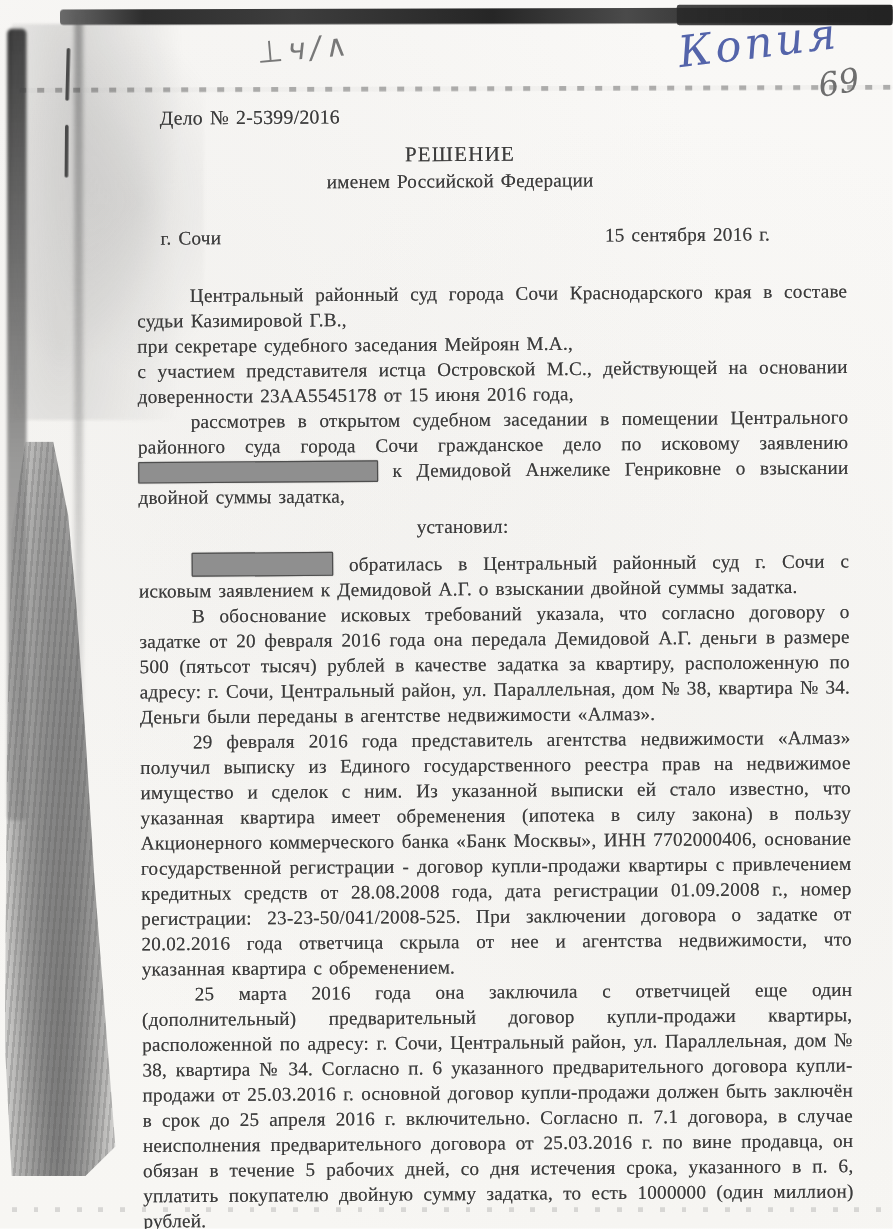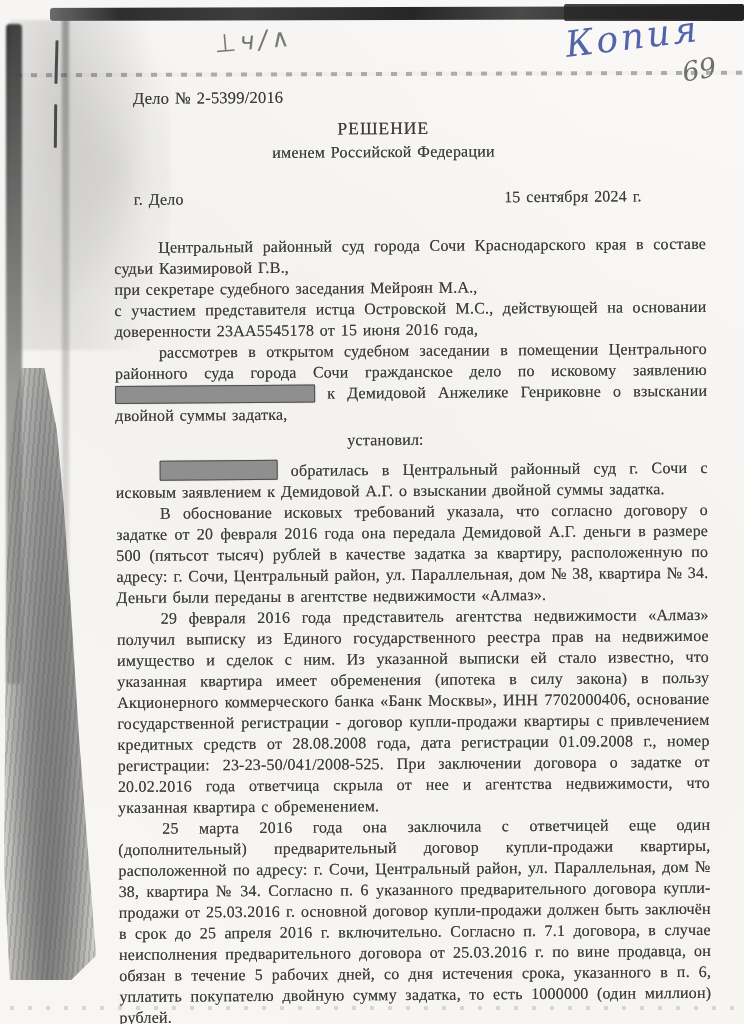--- a/index.html
+++ b/index.html
@@ -131,22 +131,22 @@
 <div class="hw hw-num">69</div>
 
 <div class="doc">
 
   <p class="case-number">Дело № 2-5399/2016</p>
 
   <p class="c title">РЕШЕНИЕ</p>
   <p class="c subtitle">именем Российской Федерации</p>
 
   <div class="cityrow">
-    <span>г. Дело</span>
-    <span>15 сентября 2024 г.</span>
+    <span>г. Сочи</span>
+    <span>15 сентября 2016 г.</span>
   </div>
 
   <p class="j indent p-first">Центральный районный суд города Сочи Краснодарского края в составе судьи  Казимировой Г.В.,</p>
 
   <p class="j">при секретаре судебного заседания  Мейроян М.А.,</p>
 
   <p class="j">с участием представителя истца Островской М.С., действующей на основании доверенности 23АА5545178 от 15 июня 2016 года,</p>
 
   <p class="j indent">
     <span>рассмотрев в открытом судебном заседании в помещении Центрального районного суда города Сочи гражданское дело по исковому заявлению</span>

